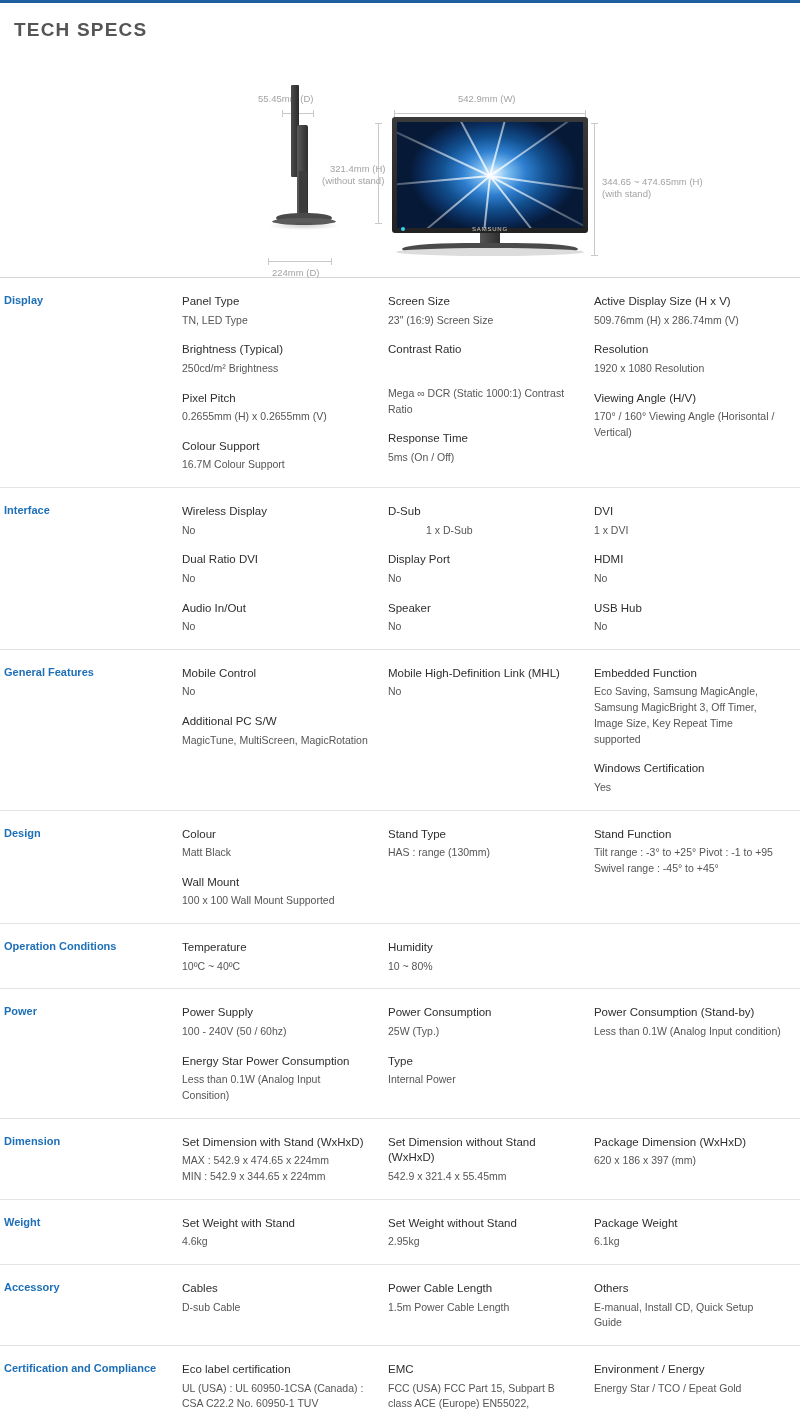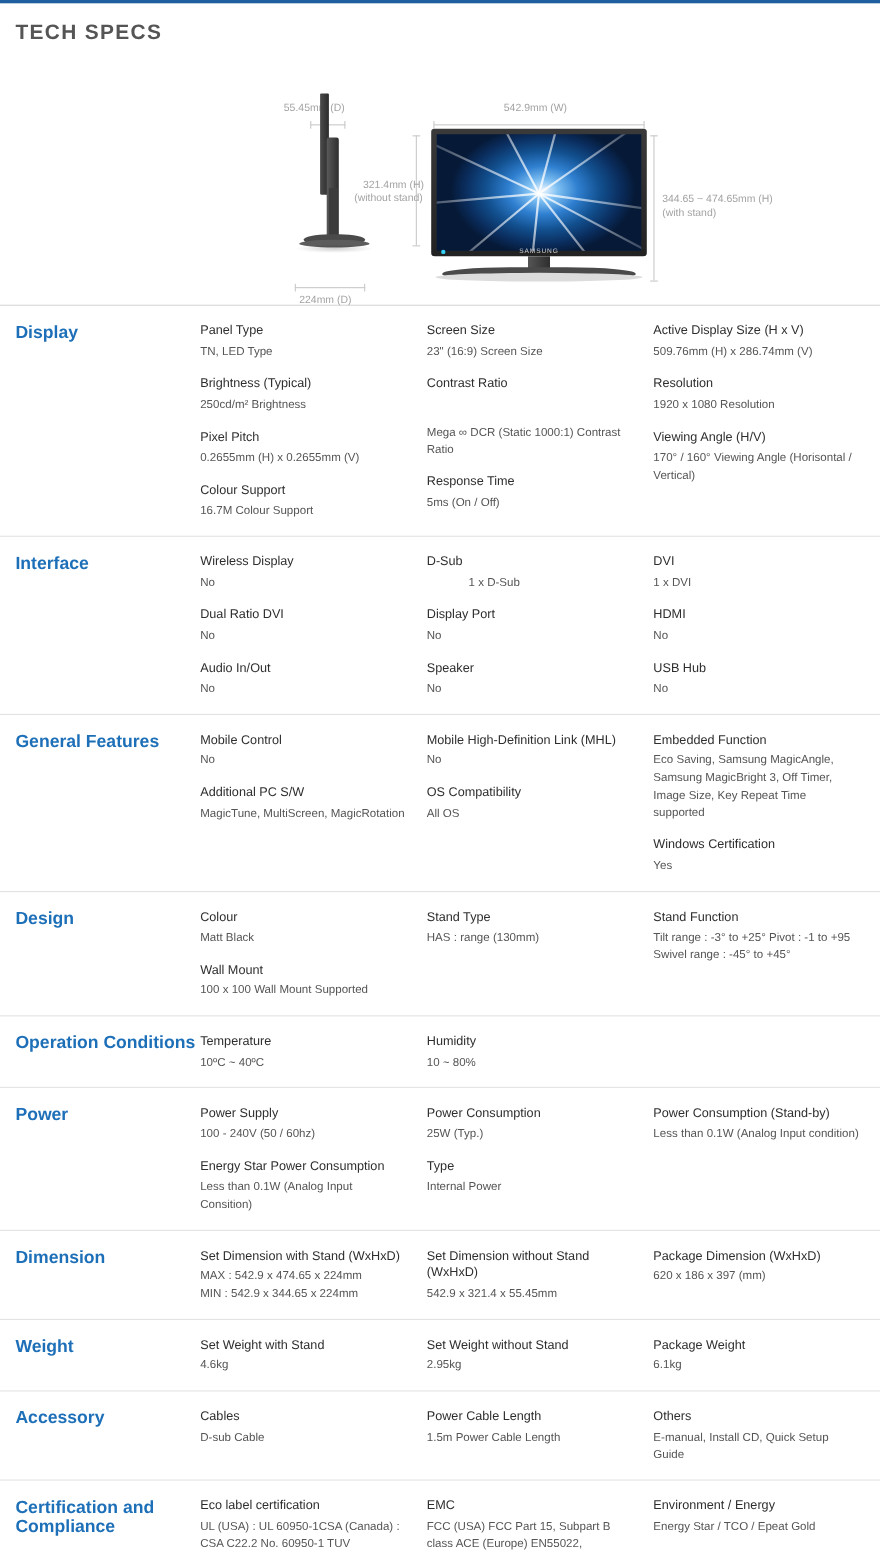--- a/index.html
+++ b/index.html
@@ -117,23 +117,23 @@
   .specs { margin-top: 20px; }
   .spec-row {
     display: flex;
     border-top: 1px solid #e3e3e3;
     padding: 16px 0 14px 0;
   }
   .spec-row:first-child { border-top: 1px solid #d8d8d8; }
   .spec-cat {
     width: 182px;
     flex: 0 0 182px;
-    padding-left: 14px;
+    padding-left: 4px;
     color: #1d6fb8;
-    font-size: 16px;
+    font-size: 11px;
     font-weight: bold;
   }
   .spec-cols {
     flex: 1;
     display: flex;
     gap: 0;
   }
   .spec-col { width: 33.33%; padding-right: 18px; }
   .spec-item { margin-bottom: 14px; }
   .spec-item:last-child { margin-bottom: 0; }
@@ -333,24 +333,20 @@
             <div class="spec-item">
               <div class="spec-item-title">Additional PC S/W</div>
               <div class="spec-item-val" style="white-space: pre-line;">MagicTune, MultiScreen, MagicRotation</div>
             </div>
           </div>
           <div class="spec-col">
             <div class="spec-item">
               <div class="spec-item-title">Mobile High-Definition Link (MHL)</div>
               <div class="spec-item-val" style="white-space: pre-line;">No</div>
             </div>
-            <div class="spec-item">
-              <div class="spec-item-title">OS Compatibility</div>
-              <div class="spec-item-val" style="white-space: pre-line;">All OS</div>
-            </div>
           </div>
           <div class="spec-col">
             <div class="spec-item">
               <div class="spec-item-title">Embedded Function</div>
               <div class="spec-item-val" style="white-space: pre-line;">Eco Saving, Samsung MagicAngle, Samsung MagicBright 3, Off Timer, Image Size, Key Repeat Time supported</div>
             </div>
             <div class="spec-item">
               <div class="spec-item-title">Windows Certification</div>
               <div class="spec-item-val" style="white-space: pre-line;">Yes</div>
             </div>

